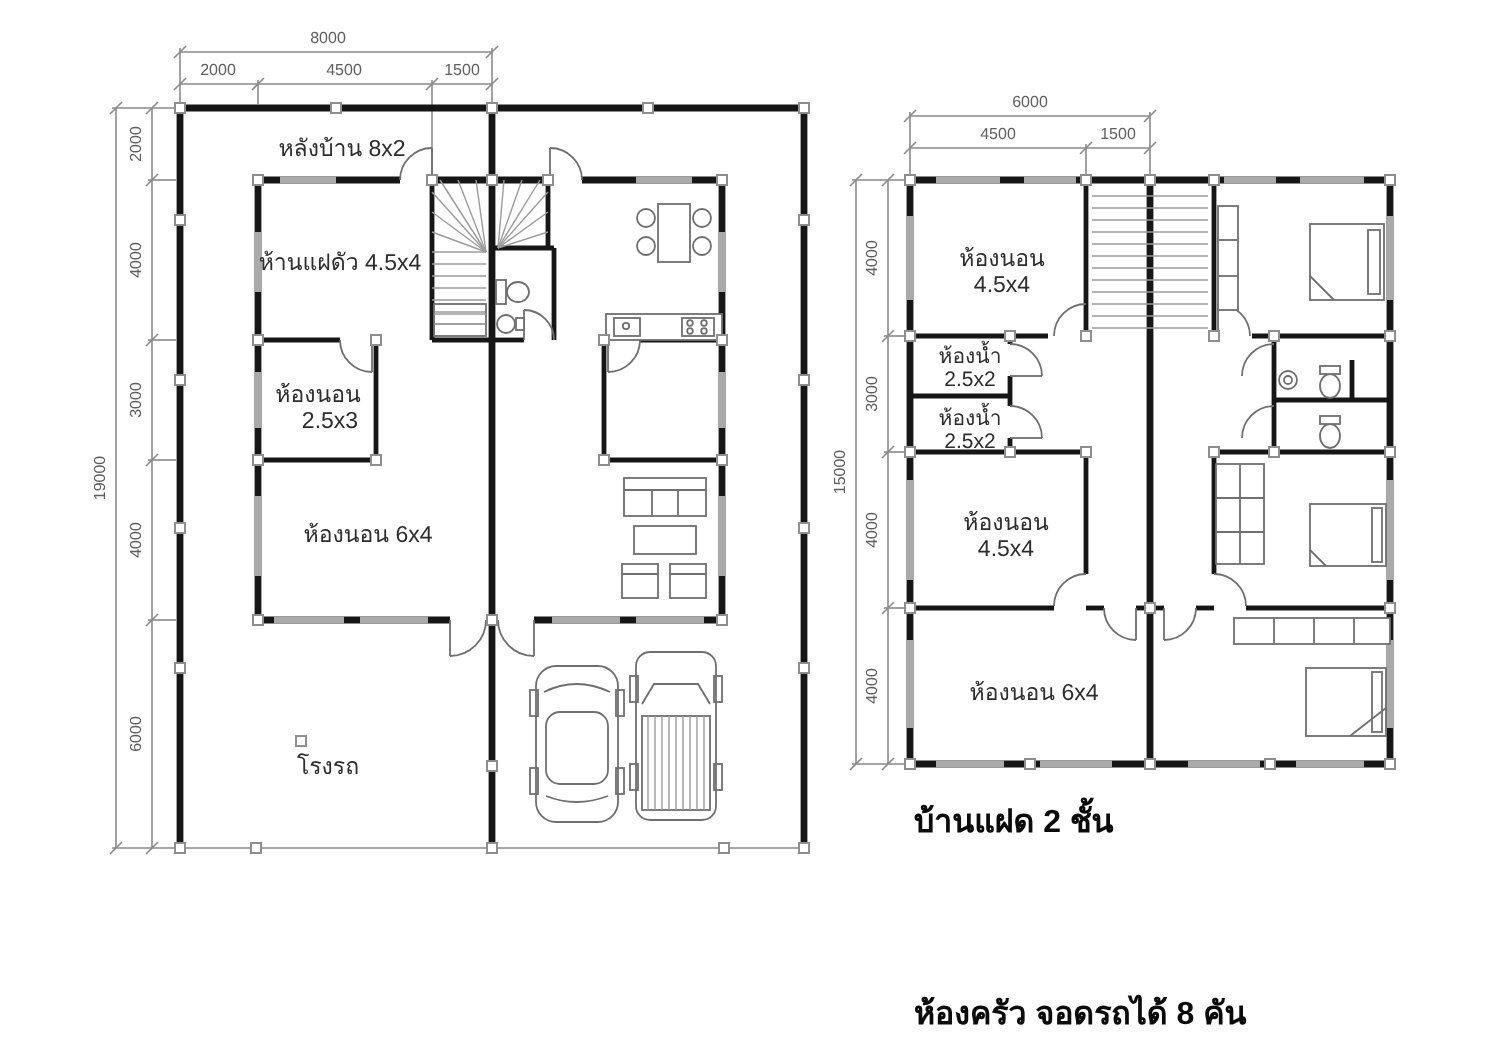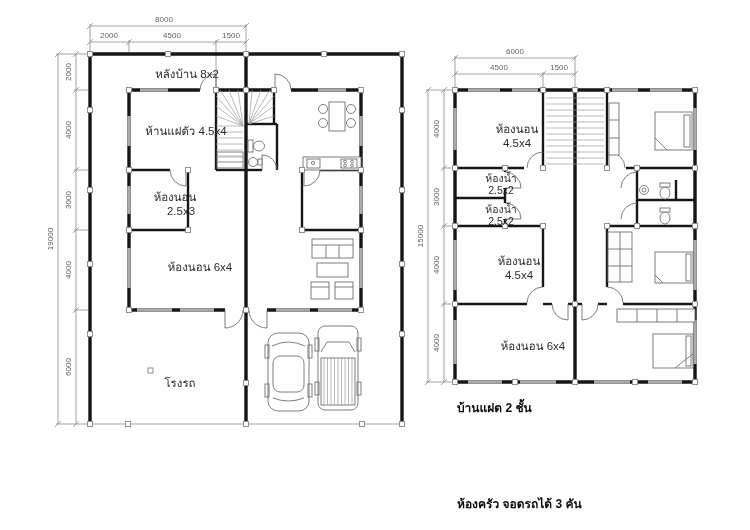--- a/index.html
+++ b/index.html
@@ -14,23 +14,23 @@
   .tf {stroke:#6f6f6f;stroke-width:0.9;fill:#ffffff;}
   .s  {stroke:#9b9b9b;stroke-width:0.7;fill:none;}   
   .d  {stroke:#8a8a8a;stroke-width:0.8;fill:none;}   
   .col{fill:#ffffff;stroke:#8f8f8f;stroke-width:1;}  
   .m  {fill:none;stroke:#8f8f8f;stroke-width:1;}     
   
   .dim-label{position:absolute;font-size:8px;color:#5f5f5f;white-space:nowrap;
              transform:translate(-50%,-50%);}
   .dim-label.v{transform:translate(-50%,-50%) rotate(-90deg);}
   .room-label{position:absolute;font-size:11.5px;color:#2d2d2d;white-space:nowrap;
-              transform:translate(-50%,-50%);text-align:center;margin-left:16px;}
+              transform:translate(-50%,-50%);text-align:center;}
   .room-label.sm{font-size:10.5px;text-align:center;}
-  .caption-line{position:absolute;left:457px;font-size:12px;font-weight:bold;
+  .caption-line{position:absolute;left:457px;font-size:16px;font-weight:bold;
                 color:#0b0b0b;white-space:nowrap;}
 </style>
 </head>
 <body>
 
 <div class="stage">
 
 <svg width="750" height="530" viewBox="0 0 750 530">
 
   <g>
@@ -494,15 +494,15 @@
 <div class="room-label" style="left:501px;top:143px">4.5x4</div>
 <div class="room-label sm" style="left:485px;top:178px">ห้องน้ำ</div>
 <div class="room-label sm" style="left:485px;top:190px">2.5x2</div>
 <div class="room-label sm" style="left:485px;top:209px">ห้องน้ำ</div>
 <div class="room-label sm" style="left:485px;top:221px">2.5x2</div>
 <div class="room-label" style="left:503px;top:261px">ห้องนอน</div>
 <div class="room-label" style="left:503px;top:275px">4.5x4</div>
 <div class="room-label" style="left:517px;top:346px">ห้องนอน 6x4</div>
 
 <div class="caption-line" style="top:398px">บ้านแฝด 2 ชั้น</div>
-<div class="caption-line" style="top:494px">ห้องครัว จอดรถได้ 3 คัน</div>
+<div class="caption-line" style="top:494px">ห้องครัว จอดรถได้ 8 คัน</div>
 
 </div>
 
 </body></html>

